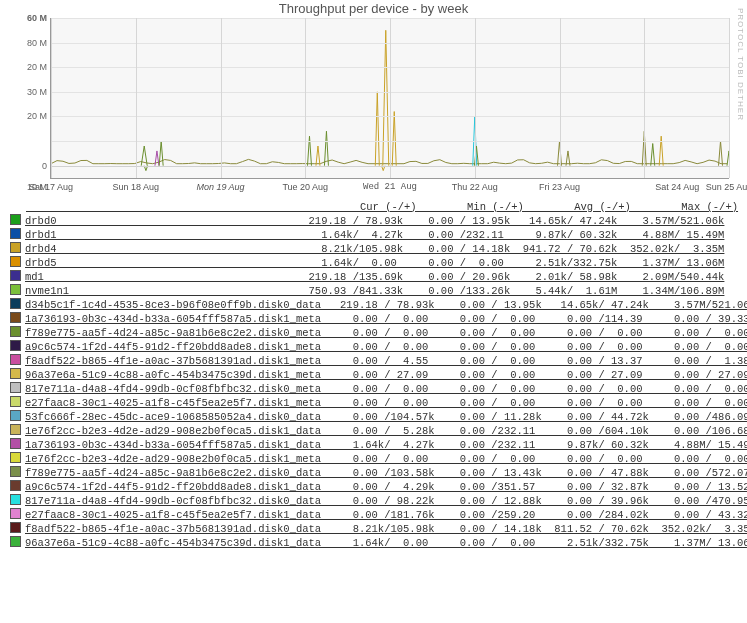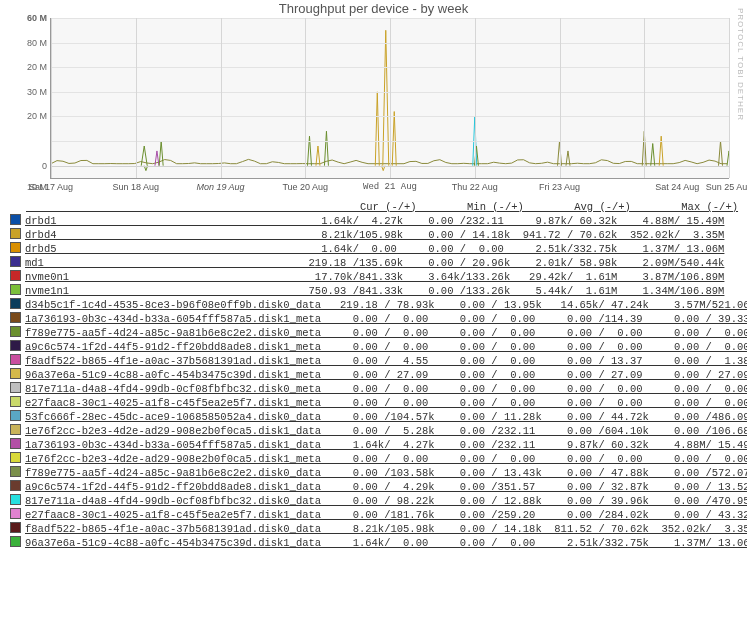--- a/index.html
+++ b/index.html
@@ -144,25 +144,25 @@
         <div class="grid-v grid-vr" style="left: 87.5%;"></div>
         <div class="xtick" style="left: 87.5%; margin-left: 33px;">Sat 24 Aug</div>
         <div class="grid-v grid-vr" style="left: 100%;"></div>
         <div class="xtick" style="left: 100%;">Sun 25 Aug</div>
       </div>
   </div>
 
   <div class="legend">
     <div class="legend-header legend-row" id="legend-header">                                                     Cur (-/+)        Min (-/+)        Avg (-/+)        Max (-/+)</div>
     <div id="legend-body">
+        <div class="legend-row"><span class="swatch" style="background: rgb(27, 158, 27);"></span><span>drbd0                                        219.18 / 78.93k    0.00 / 13.95k   14.65k/ 47.24k    3.57M/521.06k</span></div>
         <div class="legend-row"><span class="swatch" style="background: rgb(11, 79, 166);"></span><span>drbd1                                          1.64k/  4.27k    0.00 /232.11     9.87k/ 60.32k    4.88M/ 15.49M</span></div>
         <div class="legend-row"><span class="swatch" style="background: rgb(201, 162, 39);"></span><span>drbd4                                          8.21k/105.98k    0.00 / 14.18k  941.72 / 70.62k  352.02k/  3.35M</span></div>
         <div class="legend-row"><span class="swatch" style="background: rgb(217, 143, 0);"></span><span>drbd5                                          1.64k/  0.00     0.00 /  0.00     2.51k/332.75k    1.37M/ 13.06M</span></div>
         <div class="legend-row"><span class="swatch" style="background: rgb(59, 46, 143);"></span><span>md1                                          219.18 /135.69k    0.00 / 20.96k    2.01k/ 58.98k    2.09M/540.44k</span></div>
-        <div class="legend-row"><span class="swatch" style="background: rgb(198, 40, 40);"></span><span>nvme0n1                                       17.70k/841.33k    3.64k/133.26k   29.42k/  1.61M    3.87M/106.89M</span></div>
         <div class="legend-row"><span class="swatch" style="background: rgb(123, 191, 58);"></span><span>nvme1n1                                      750.93 /841.33k    0.00 /133.26k    5.44k/  1.61M    1.34M/106.89M</span></div>
         <div class="legend-row"><span class="swatch" style="background: rgb(11, 61, 92);"></span><span>d34b5c1f-1c4d-4535-8ce3-b96f08e0ff9b.disk0_data   219.18 / 78.93k    0.00 / 13.95k   14.65k/ 47.24k    3.57M/521.06k</span></div>
         <div class="legend-row"><span class="swatch" style="background: rgb(122, 74, 26);"></span><span>1a736193-0b3c-434d-b33a-6054fff587a5.disk1_meta     0.00 /  0.00     0.00 /  0.00     0.00 /114.39     0.00 / 39.33k</span></div>
         <div class="legend-row"><span class="swatch" style="background: rgb(106, 143, 46);"></span><span>f789e775-aa5f-4d24-a85c-9a81b6e8c2e2.disk0_meta     0.00 /  0.00     0.00 /  0.00     0.00 /  0.00     0.00 /  0.00 </span></div>
         <div class="legend-row"><span class="swatch" style="background: rgb(46, 26, 71);"></span><span>a9c6c574-1f2d-44f5-91d2-ff20bdd8ade8.disk1_meta     0.00 /  0.00     0.00 /  0.00     0.00 /  0.00     0.00 /  0.00 </span></div>
         <div class="legend-row"><span class="swatch" style="background: rgb(201, 79, 158);"></span><span>f8adf522-b865-4f1e-a0ac-37b5681391ad.disk1_meta     0.00 /  4.55     0.00 /  0.00     0.00 / 13.37     0.00 /  1.38k</span></div>
         <div class="legend-row"><span class="swatch" style="background: rgb(212, 185, 74);"></span><span>96a37e6a-51c9-4c88-a0fc-454b3475c39d.disk1_meta     0.00 / 27.09     0.00 /  0.00     0.00 / 27.09     0.00 / 27.09 </span></div>
         <div class="legend-row"><span class="swatch" style="background: rgb(191, 191, 191);"></span><span>817e711a-d4a8-4fd4-99db-0cf08fbfbc32.disk0_meta     0.00 /  0.00     0.00 /  0.00     0.00 /  0.00     0.00 /  0.00 </span></div>
         <div class="legend-row"><span class="swatch" style="background: rgb(201, 217, 106);"></span><span>e27faac8-30c1-4025-a1f8-c45f5ea2e5f7.disk1_meta     0.00 /  0.00     0.00 /  0.00     0.00 /  0.00     0.00 /  0.00 </span></div>
         <div class="legend-row"><span class="swatch" style="background: rgb(90, 167, 196);"></span><span>53fc666f-28ec-45dc-ace9-1068585052a4.disk0_data     0.00 /104.57k    0.00 / 11.28k    0.00 / 44.72k    0.00 /486.09k</span></div>

